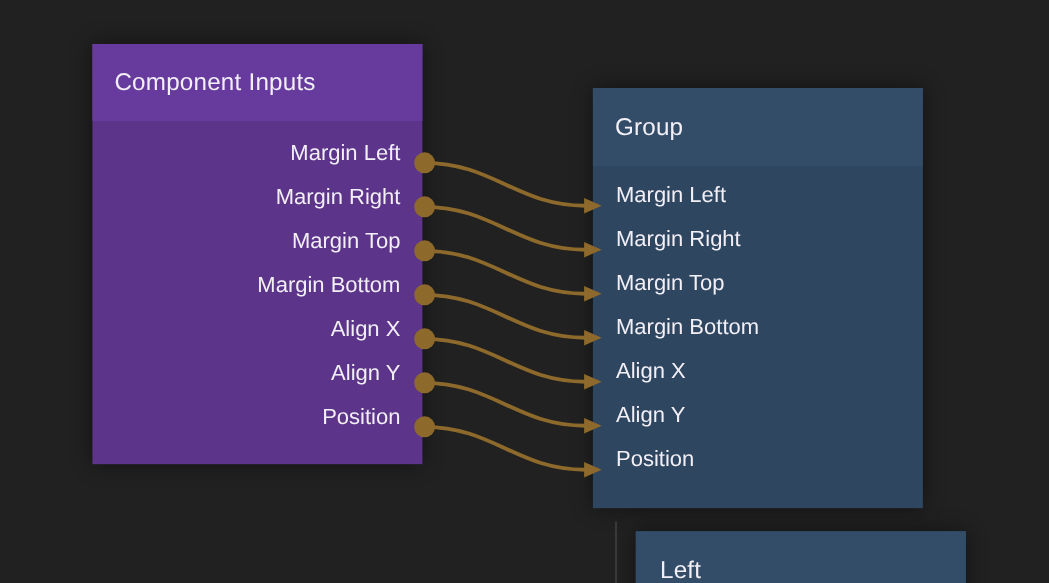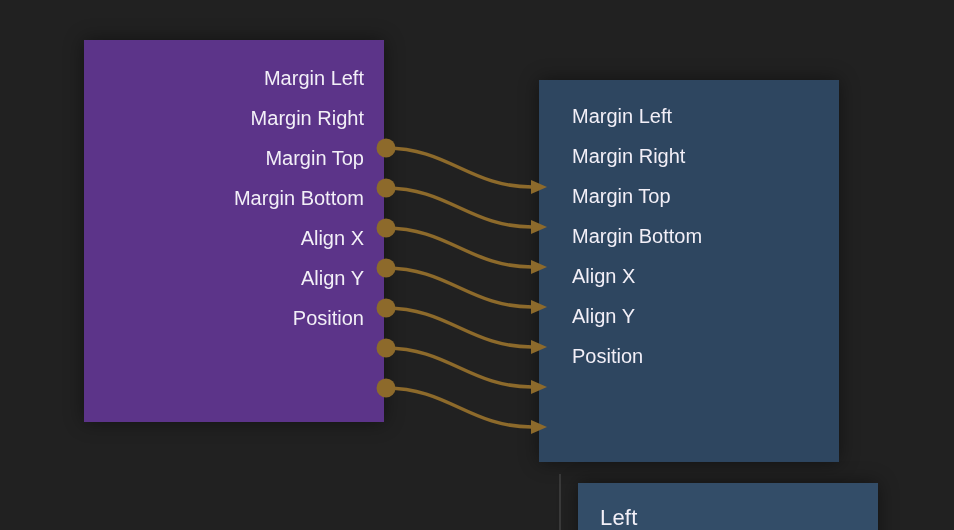--- a/index.html
+++ b/index.html
@@ -27,23 +27,22 @@
     font-size: 22px;
     letter-spacing: 0.2px;
     color: #f2eff7;
   }
   .node-body {
     color: #f2eff7;
   }
   .port-row {
     height: 40px;
     display: flex;
-    align-items: center;
+    align-items: flex-start;
     font-size: 20px;
-    margin-left: 12px;
   }
   
   #node-component-inputs {
     left: 84px; top: 40px;
     width: 300px; height: 382px;
     background: #5c3489;
   }
   #node-component-inputs .node-header {
     height: 70px;
     background: #673a9e;
@@ -106,20 +105,23 @@
   }
 </style>
 </head>
 <body>
 
 <div id="canvas">
 
   <div id="pending-connection-line"></div>
 
   <div class="node" id="node-component-inputs">
+    <div class="node-header">
+      <span>Component Inputs</span>
+    </div>
     <div class="node-body">
       <div class="port-row">
           <span>Margin Left</span>
         </div>
       <div class="port-row">
           <span>Margin Right</span>
         </div>
       <div class="port-row">
           <span>Margin Top</span>
         </div>
@@ -132,20 +134,23 @@
       <div class="port-row">
           <span>Align Y</span>
         </div>
       <div class="port-row">
           <span>Position</span>
         </div>
     </div>
   </div>
 
   <div class="node" id="node-group">
+    <div class="node-header">
+      <span>Group</span>
+    </div>
     <div class="node-body">
       <div class="port-row">
           <span>Margin Left</span>
         </div>
       <div class="port-row">
           <span>Margin Right</span>
         </div>
       <div class="port-row">
           <span>Margin Top</span>
         </div>

